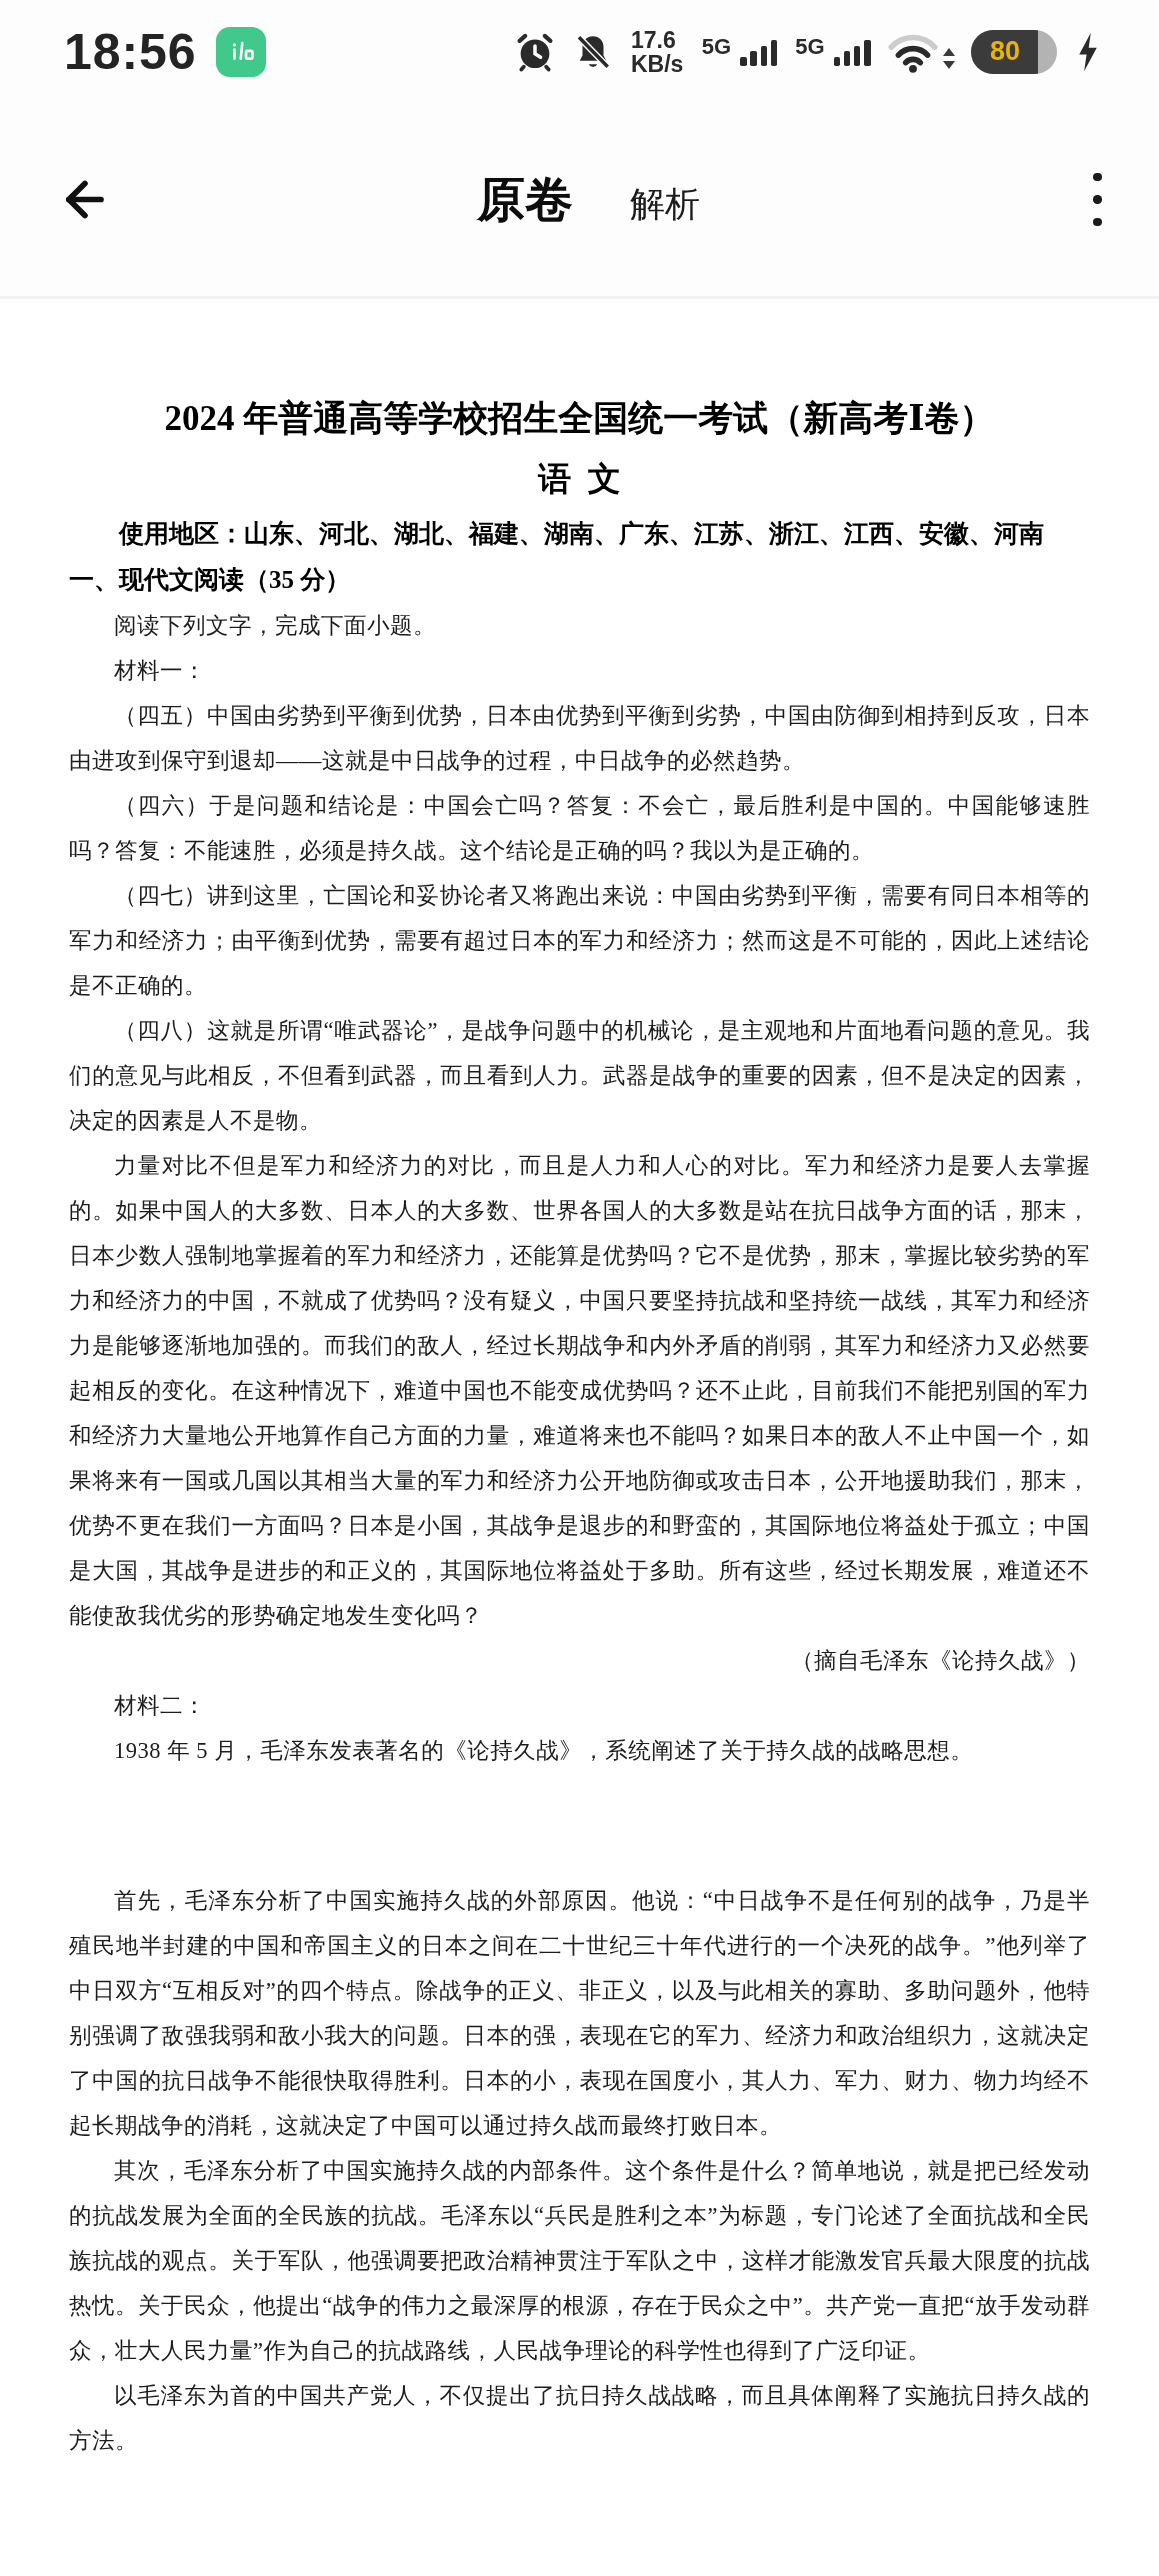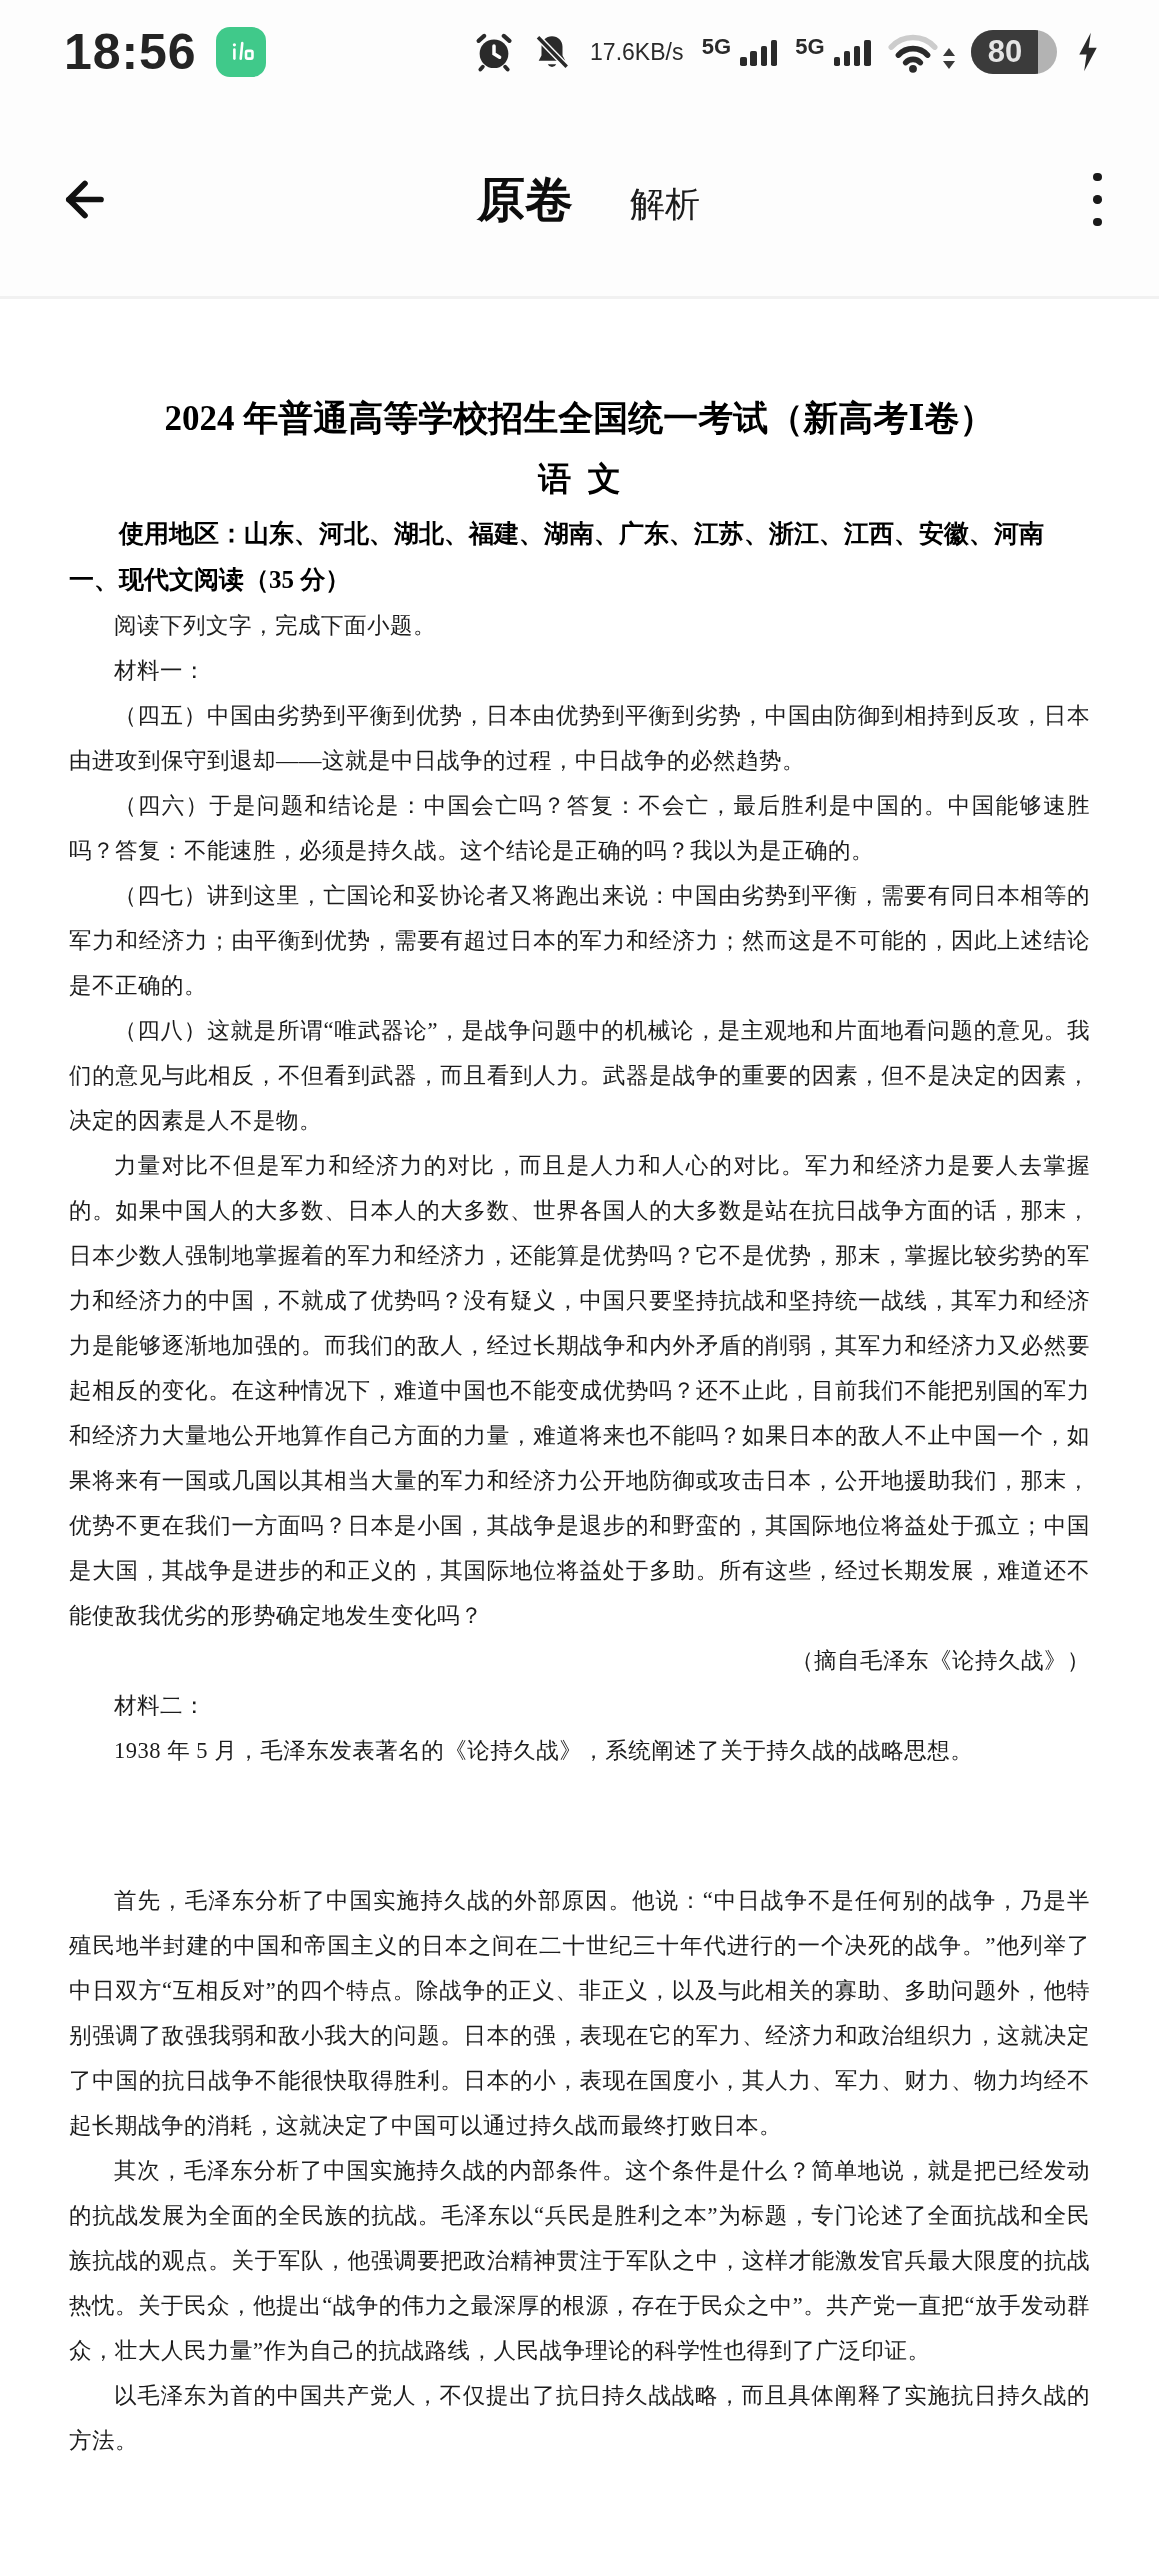--- a/index.html
+++ b/index.html
@@ -11,37 +11,37 @@
   .status-bar{
     height:103px;display:flex;align-items:center;justify-content:space-between;
     padding:0 57px 0 64px;background:#fdfdfd;
   }
   .sb-left{display:flex;align-items:center;gap:20px;}
   .sb-time{font-size:50px;font-weight:600;color:#242424;letter-spacing:0.9px;}
   .app-badge{width:50px;height:50px;border-radius:14px;background:#40c98a;
     display:flex;align-items:center;justify-content:center;}
   .sb-right{display:flex;align-items:center;gap:16.6px;}
   .sb-icon{display:flex;align-items:center;justify-content:center;color:#2a2a2a;}
-  .speed{display:flex;flex-direction:row;line-height:24px;font-size:23px;
-    font-weight:400;color:#2a2a2a;}
+  .speed{display:flex;flex-direction:column;line-height:24px;font-size:23px;
+    font-weight:700;color:#2a2a2a;}
   .sig{display:flex;flex-direction:row;align-items:flex-start;}
   .sig-label{font-size:22px;font-weight:700;color:#2a2a2a;line-height:20px;margin-left:1.8px;}
   .bars{display:flex;align-items:flex-end;gap:3.7px;margin-top:2.8px;margin-left:9.2px;}
   .bars span{width:6.4px;background:#2a2a2a;border-radius:1.8px;display:block;}
   .b1{height:9.2px}.b2{height:14.7px}.b3{height:20px}.b4{height:26px}
   .wifi-wrap{display:flex;align-items:flex-end;gap:3.7px;}
   .updown{display:flex;flex-direction:column;gap:4.6px;margin-bottom:3.7px;}
   .tri{width:0;height:0;border-left:6.4px solid transparent;border-right:6.4px solid transparent;}
   .tri.up{border-bottom:8.3px solid #3a3a3a;}
   .tri.down{border-top:8.3px solid #3a3a3a;}
   .battery{width:86px;height:44px;border-radius:22px;background:#b3b3b3;
     position:relative;overflow:hidden;}
   .battery-fill{position:absolute;left:0;top:0;bottom:0;width:78%;background:#3b3b3b;
     display:flex;align-items:center;justify-content:center;}
-  .battery-pct{color:#e5e5e5;font-size:31px;font-weight:700;}
+  .battery-pct{color:#eab308;font-size:27px;font-weight:700;}
   
   .nav-bar{height:193px;position:relative;display:flex;align-items:center;background:#fdfdfd;}
   .back-btn{position:absolute;left:48px;top:50%;transform:translateY(-50%);
     width:66px;height:66px;display:flex;align-items:center;justify-content:center;cursor:pointer;}
   .tabs{position:absolute;left:50%;top:50%;transform:translate(-46%,-50%);
     display:flex;align-items:baseline;gap:57px;}
   .tab-active{font-size:48px;font-weight:700;color:#0d0d0d;cursor:pointer;}
   .tab-inactive{font-size:35px;font-weight:500;color:#1c1c1c;cursor:pointer;}
   .kebab{position:absolute;right:52px;top:50%;transform:translateY(-50%);
     display:flex;flex-direction:column;gap:14px;align-items:center;cursor:pointer;padding:5.5px;}

